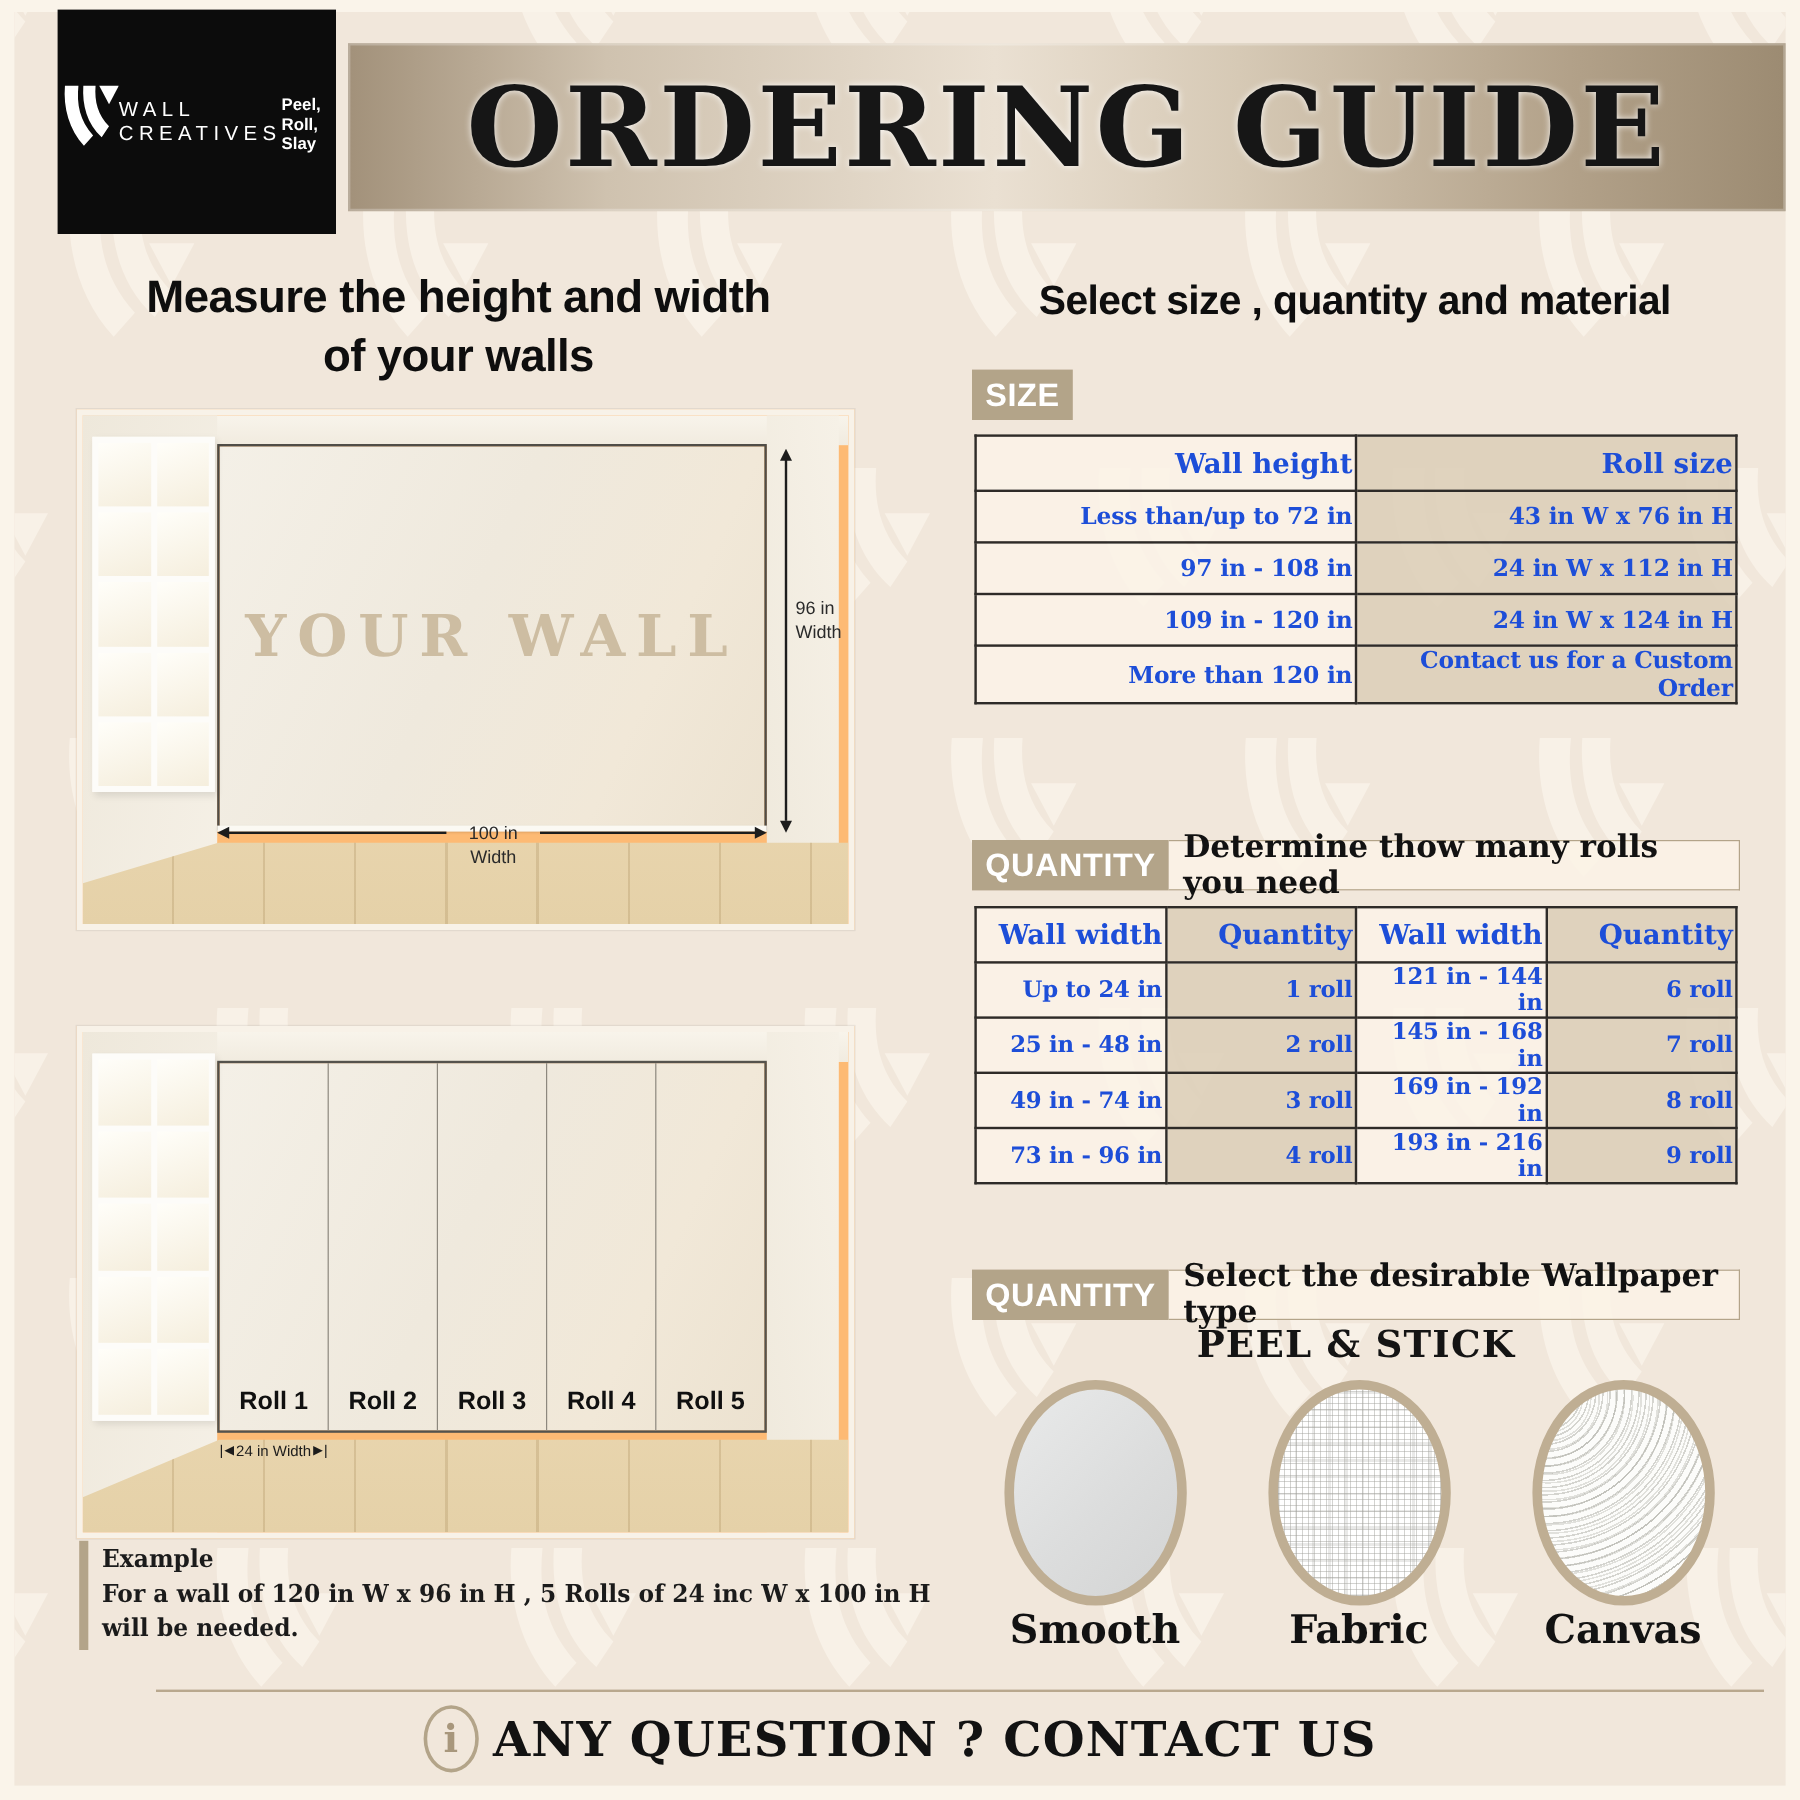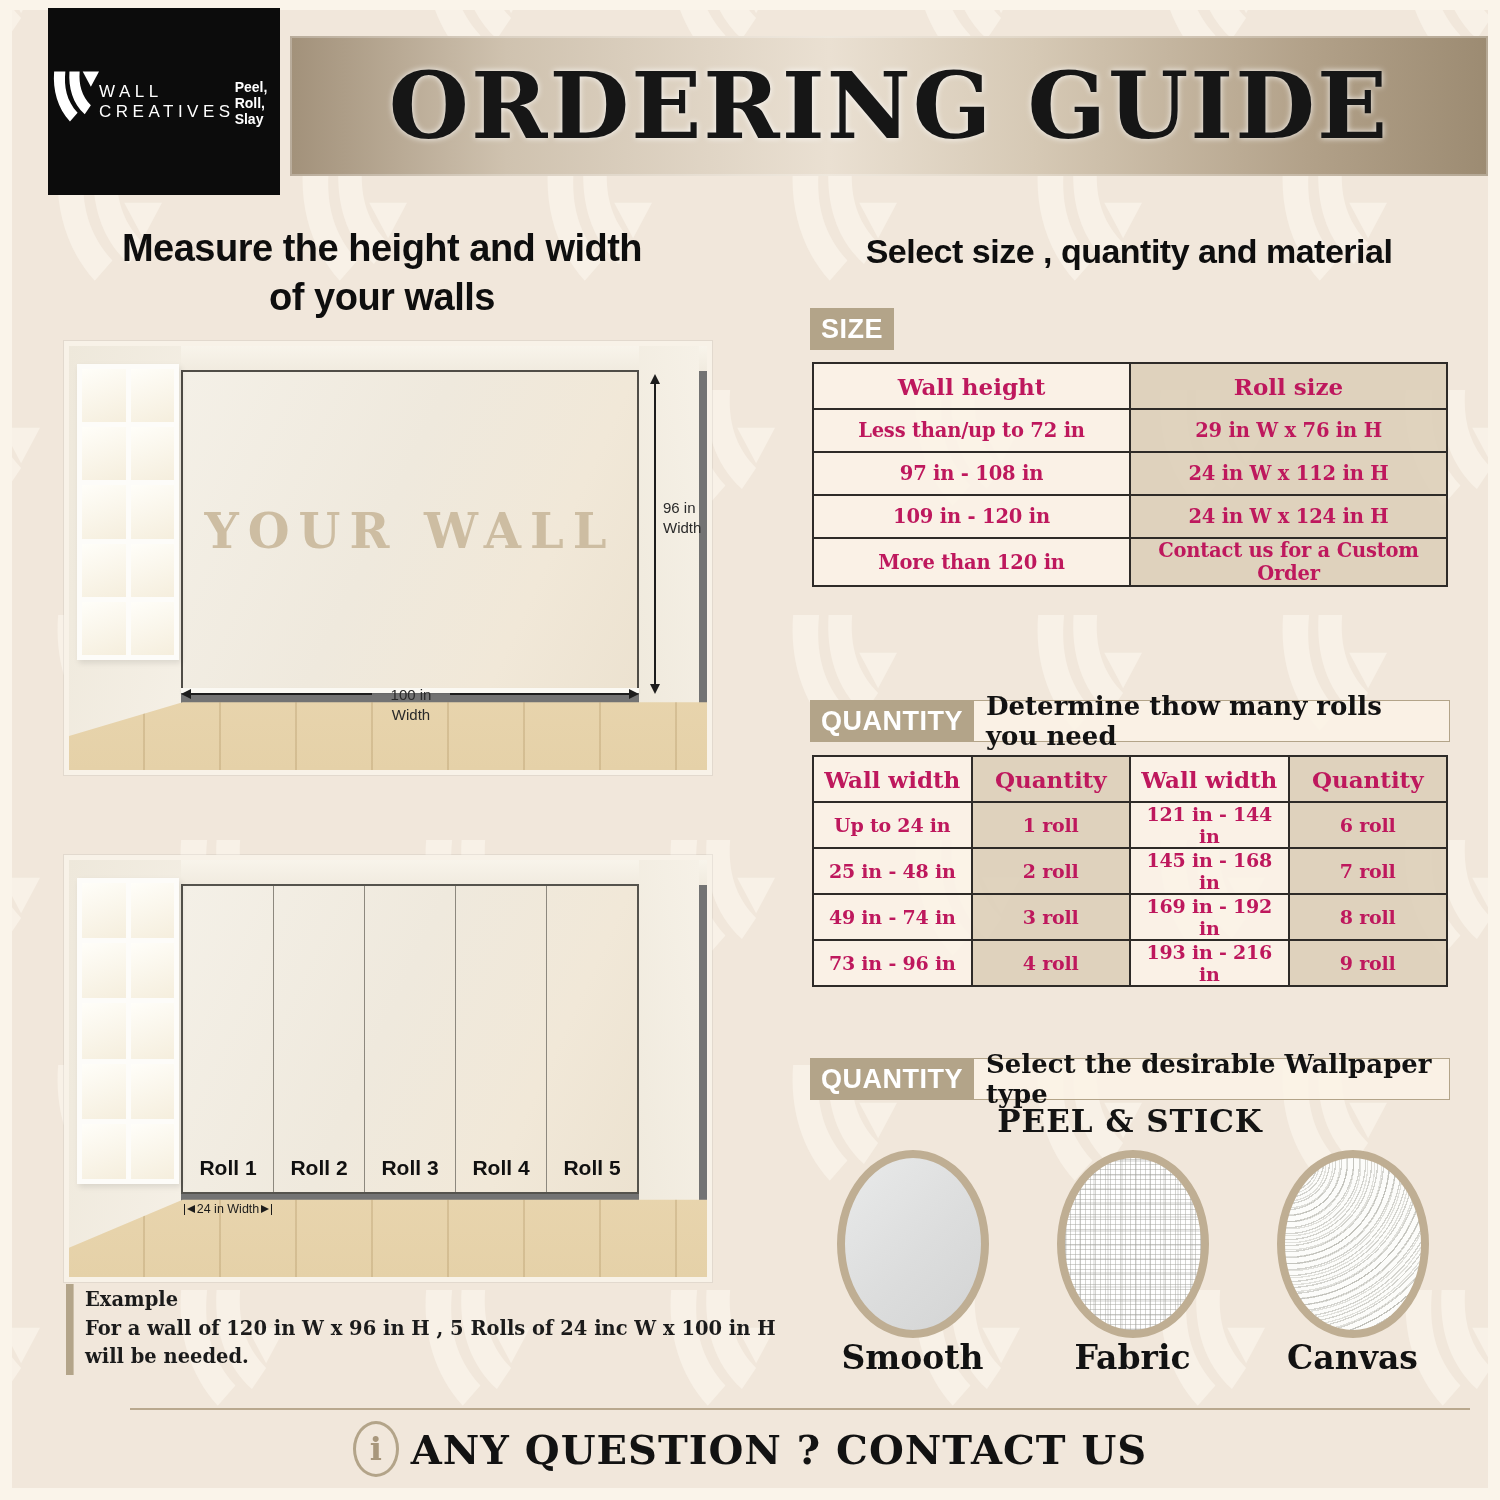--- a/index.html
+++ b/index.html
@@ -20,21 +20,21 @@
           display:flex;align-items:center;justify-content:center;}
   .title{font-size:92px;font-weight:700;letter-spacing:2px;color:#161616;text-shadow:0 0 6px rgba(255,255,255,.9);}
 
   
   .heading{position:absolute;font-family:"Liberation Sans",sans-serif;font-weight:700;color:#0e0e0e;
            text-align:center;line-height:1.28;letter-spacing:-0.5px;}
   #left-heading{left:58px;top:224px;width:648px;font-size:38px;}
   #right-heading{left:808px;top:230px;width:642px;font-size:34px;}
 
   
-  .room{position:absolute;background:#737373;border:5px solid #f8f2e8;box-shadow:0 0 0 1px rgba(0,0,0,.06);z-index:3;}
+  .room{position:absolute;background:#fdba74;border:5px solid #f8f2e8;box-shadow:0 0 0 1px rgba(0,0,0,.06);z-index:3;}
   #room1{left:64px;top:341px;width:638px;height:424px;}
   #room2{left:64px;top:855px;width:638px;height:417px;}
   .room-inner{position:absolute;inset:0;overflow:hidden;}
   .ceiling{position:absolute;left:0;top:0;right:0;height:25px;background:linear-gradient(#f8f4eb,#f1ebdf);}
   .sidewall{position:absolute;left:0;top:0;width:112px;height:100%;background:linear-gradient(100deg,#eee8db,#f5f0e6);}
   .window{position:absolute;left:8px;top:18px;width:92px;height:286px;background:#fdfcf9;border:5px solid #fdfcf9;
           box-shadow:2px 3px 6px rgba(0,0,0,.10);display:grid;grid-template-columns:1fr 1fr;
           grid-template-rows:repeat(5,1fr);gap:5px;}
   .pane{background:linear-gradient(160deg,#fffef9,#f5eedd);}
   .wall{position:absolute;left:112px;top:24px;width:458px;height:322px;border:2px solid #504d47;box-sizing:border-box;
@@ -81,21 +81,21 @@
   .section-bar{position:absolute;display:flex;height:42px;z-index:3;left:810px;width:640px;}
   #size-bar{top:308px;} #qty-bar{top:700px;} #mat-bar{top:1058px;}
   .bar-tag{background:#b3a489;color:#fff;font-family:"Liberation Sans",sans-serif;font-weight:700;font-size:27px;
            display:flex;align-items:center;padding:0 11px;letter-spacing:.5px;}
   .bar-desc{flex:1;background:rgba(250,242,230,.88);border:1.5px solid #b3a489;border-left:none;
             display:flex;align-items:center;padding:0 12px;font-size:26px;font-weight:700;color:#121212;}
 
   
   table{border-collapse:collapse;position:absolute;table-layout:fixed;z-index:3;left:812px;width:636px;}
   #size-table{top:362px;} #qty-table{top:755px;}
-  th,td{border:2px solid #2e2b28;text-align:center;font-weight:700;color:#be185d;padding:0 2px;overflow:hidden;}
+  th,td{border:2px solid #2e2b28;text-align:right;font-weight:700;color:#1d4ed8;padding:0 2px;overflow:hidden;}
   th{height:44px;font-size:23px;}
   td{height:41px;font-size:19.5px;letter-spacing:-0.2px;}
   #qty-table td{height:41px;font-size:19px;}
   .c-cream{background:rgba(250,243,231,.88);}
   .c-tan{background:rgba(221,208,187,.92);}
 
   
   .peel-stick{position:absolute;left:810px;top:1103px;width:640px;text-align:center;z-index:3;
               font-size:31px;font-weight:700;letter-spacing:1px;}
   .swatches{position:absolute;left:810px;top:1150px;width:645px;display:flex;justify-content:space-between;z-index:3;}
@@ -483,21 +483,21 @@
   <table id="size-table">
       <thead>
         <tr>
           <th class="c-cream">Wall height</th>
           <th class="c-tan">Roll size</th>
         </tr>
       </thead>
       <tbody>
         <tr>
           <td class="c-cream">Less than/up to 72 in</td>
-          <td class="c-tan">29 in W x 76 in H</td>
+          <td class="c-tan">43 in W x 76 in H</td>
         </tr>
         <tr>
           <td class="c-cream">97 in - 108 in</td>
           <td class="c-tan">24 in W x 112  in H</td>
         </tr>
         <tr>
           <td class="c-cream">109 in - 120 in</td>
           <td class="c-tan">24 in W x 124 in H</td>
         </tr>
         <tr>

